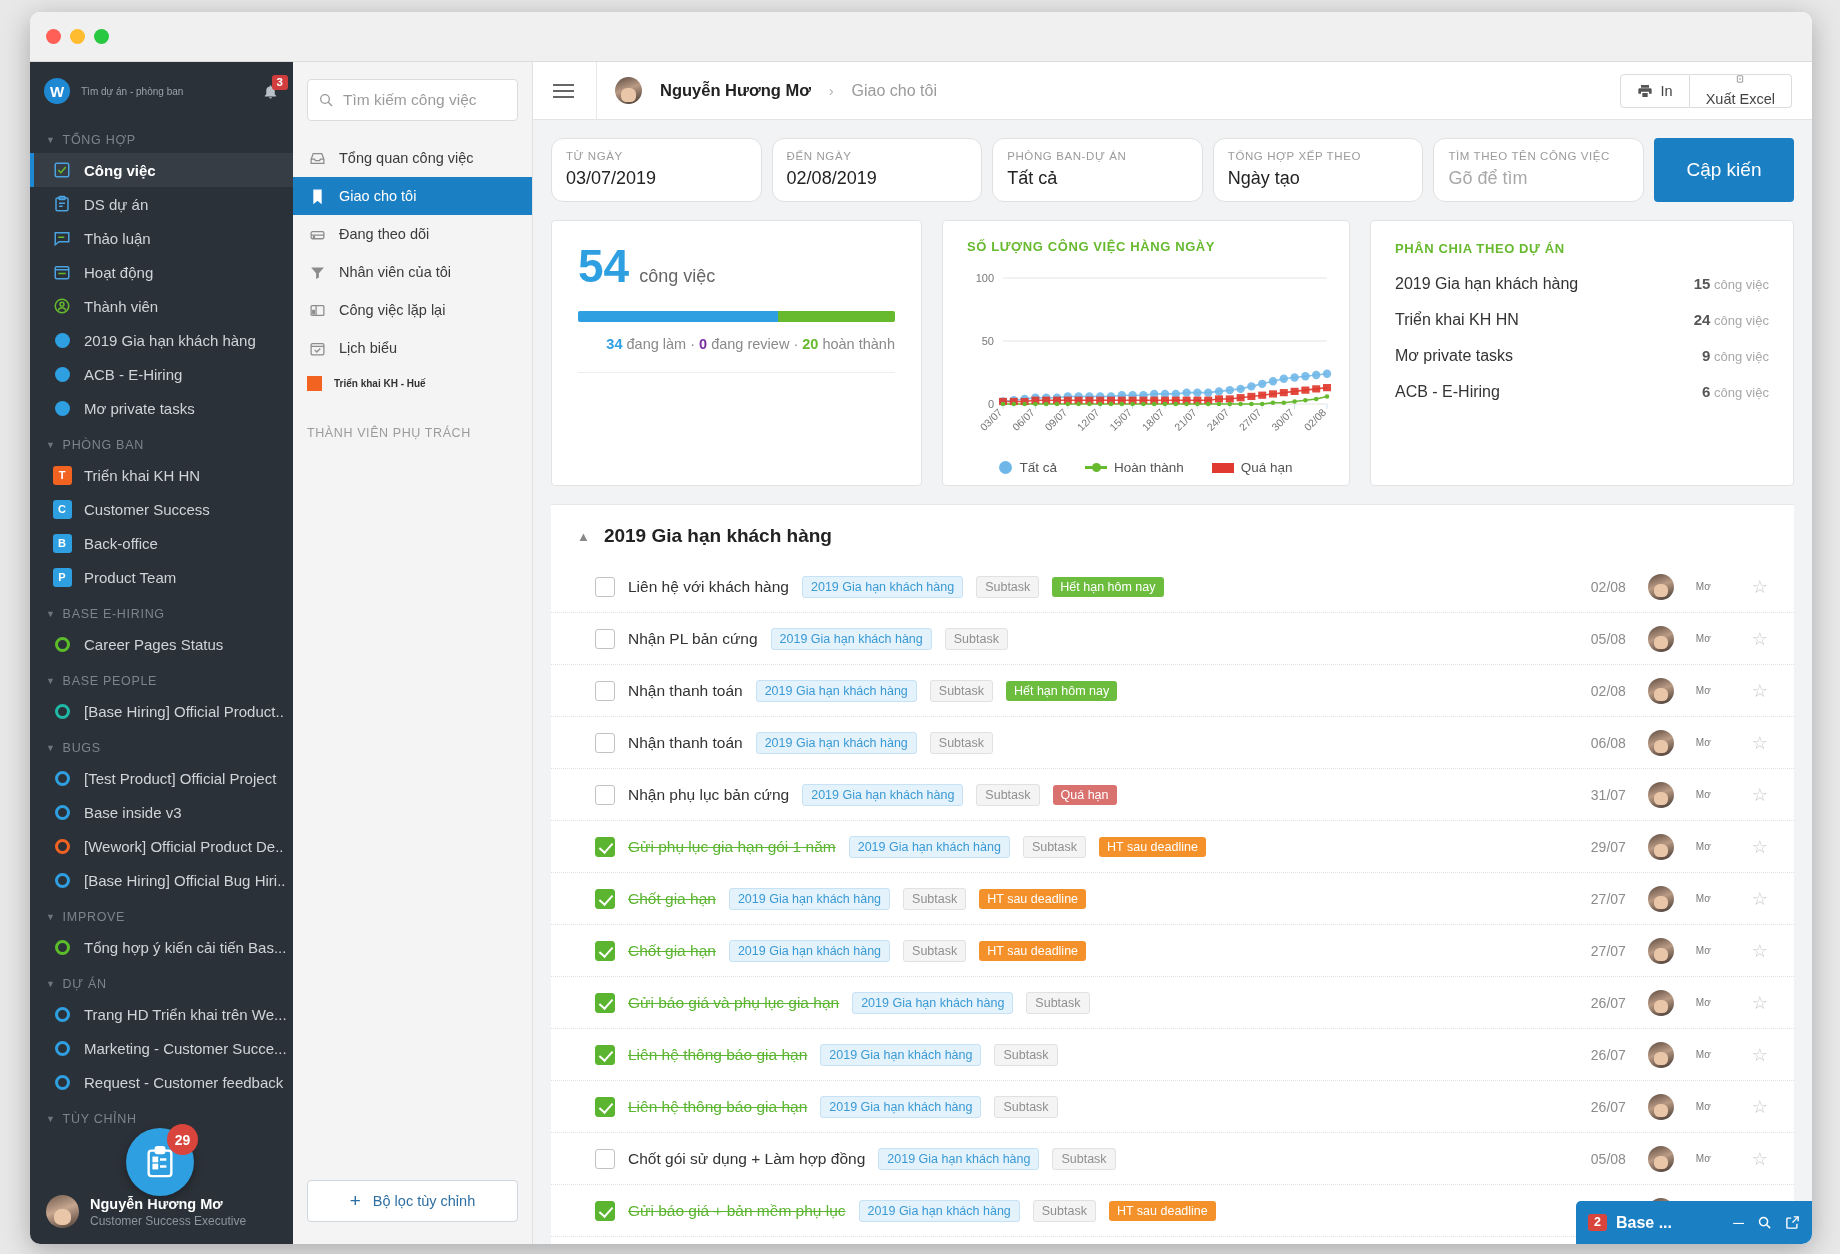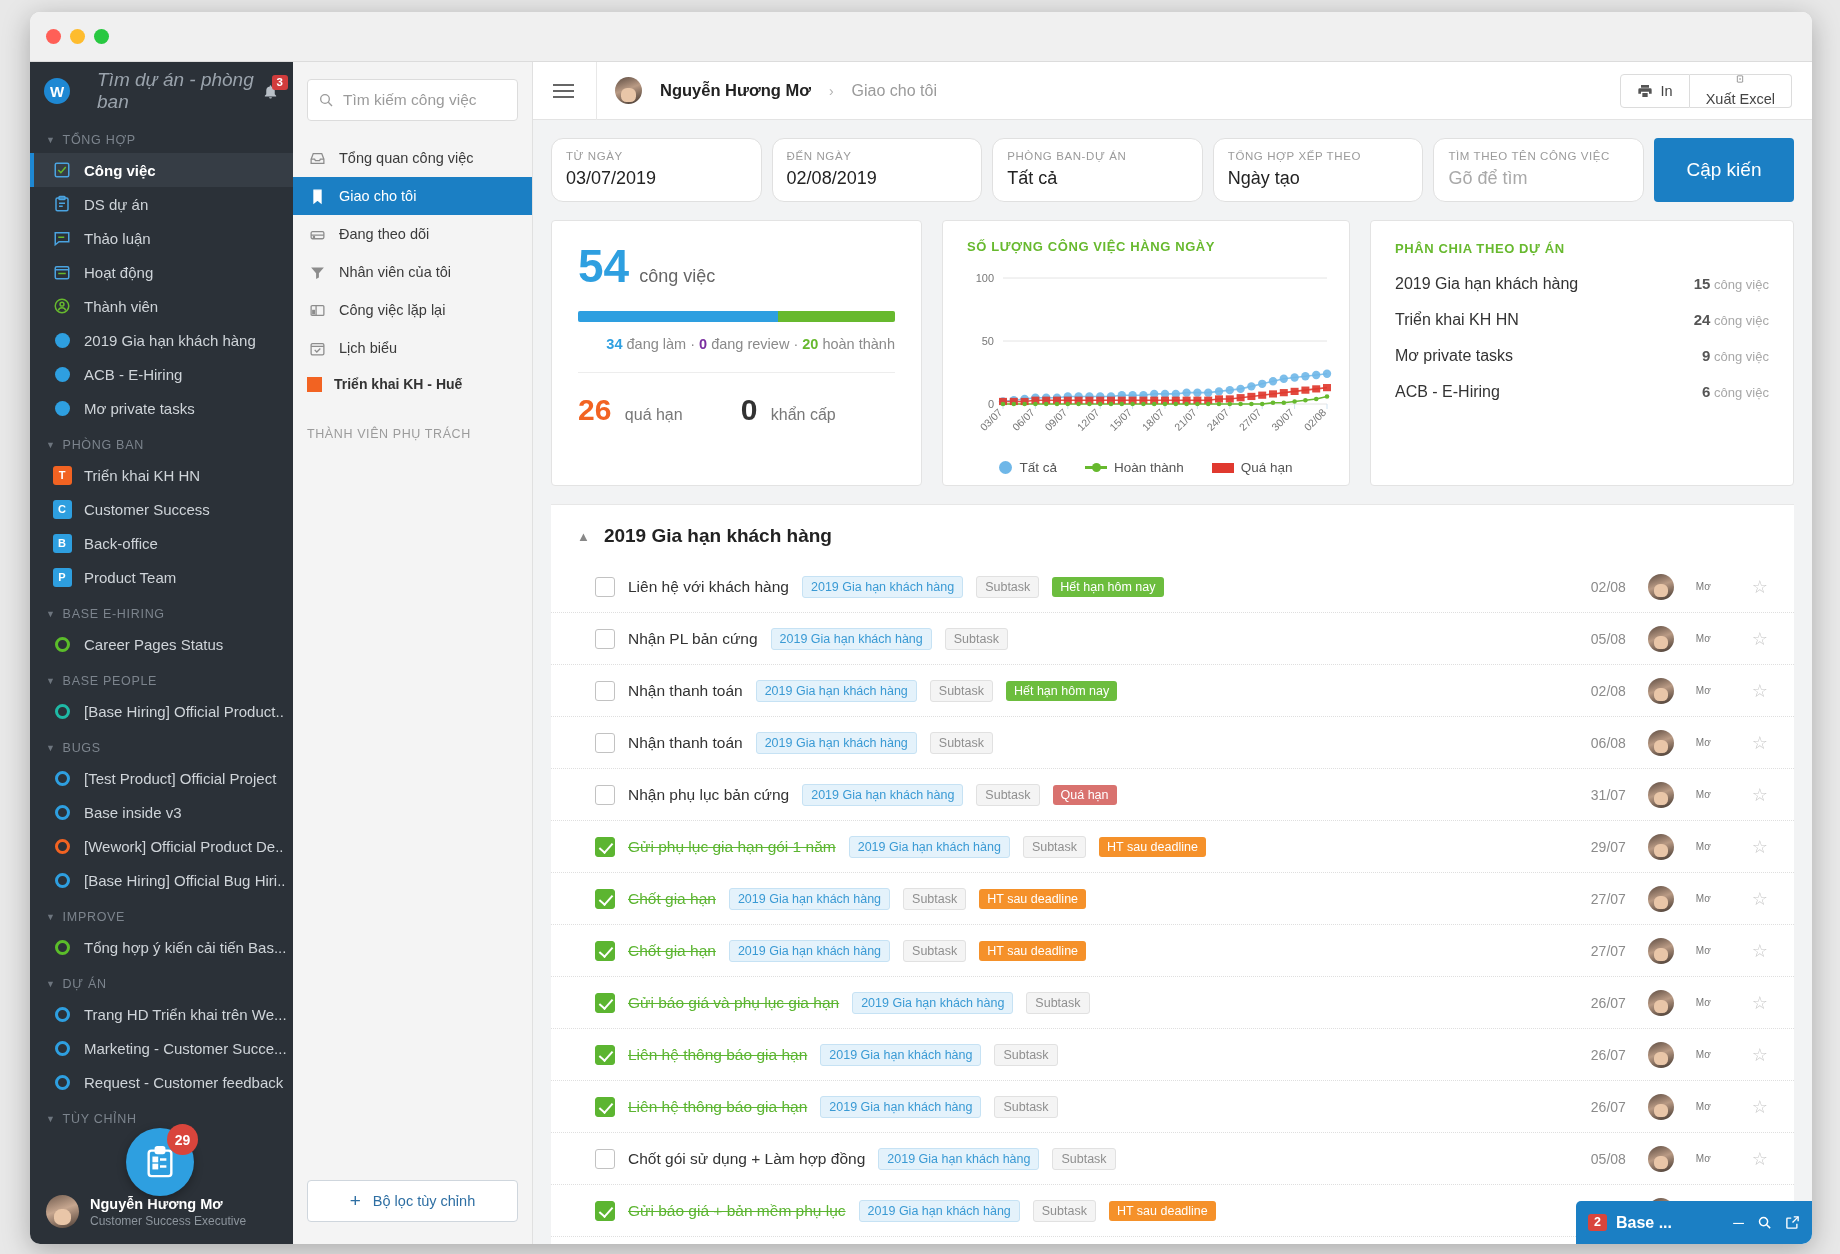--- a/index.html
+++ b/index.html
@@ -50,21 +50,21 @@
   .sb-top {
     height: 58px; display: flex; align-items: center; padding: 0 14px;
     position: relative;
   }
   .sb-logo {
     width: 26px; height: 26px; border-radius: 50%;
     background: #1e88d3; color: #fff; font-size: 15px; font-weight: bold;
     display: flex; align-items: center; justify-content: center;
     flex-shrink: 0;
   }
-  .sb-search { color: #9aa3ac; font-size: 19px; margin-left: 27px; font-style: italic; }
+  .sb-search { color: #9aa3ac; font-size: 10px; margin-left: 11px; }
   .sb-bell { margin-left: auto; color: #b9c0c7; font-size: 18px; position: relative; }
   .sb-badge {
     position: absolute; top: -8px; right: -9px;
     background: #d13c3c; color: #fff; font-size: 11.5px; font-weight: bold;
     border-radius: 3px; padding: 1px 5px 2px;
   }
   .sb-scroll { flex: 1; overflow: hidden; }
   .sb-group {
     color: #7c848d; font-size: 12.5px; letter-spacing: .7px;
     padding: 13px 14px 6px 16px; display: flex; align-items: center; gap: 7px;
@@ -122,21 +122,21 @@
     display: flex; align-items: center; padding: 0 10px; gap: 9px;
   }
   .p2-search span.ph { color: #9b9b9b; font-size: 15.5px; }
   .p2-list { margin-top: 18px; }
   .p2-item {
     display: flex; align-items: center; gap: 12px;
     padding: 9px 14px; font-size: 14.5px; color: #3b3b3b;
   }
   .p2-item.active { background: #1b7fc4; color: #fff; }
   .p2-sub { color: #9b9b9b; font-size: 12.5px; letter-spacing: .6px; padding: 26px 14px 0; }
-  .p2-proj { display:flex; align-items:center; gap:12px; padding: 9px 14px; font-size:14px; color:#333; font-weight:bold;}
+  .p2-proj { display:flex; align-items:center; gap:12px; padding: 9px 14px; font-size:10px; color:#333; font-weight:bold;}
   .orange-sq { width: 15px; height: 15px; background: #f26322; }
   .p2-foot { margin-top: auto; padding: 0 14px 22px; }
   .btn-filter {
     height: 42px; background: #fff; border: 1px solid #cfd6dd; border-radius: 4px;
     display: flex; align-items: center; justify-content: center; gap: 12px;
     color: #2e6fa3; font-size: 14.5px;
   }
   .btn-filter .plus { color: #2e6fa3; font-size: 19px; }
 
   
@@ -639,30 +639,20 @@
             <div class="p-blue" id="bar-blue" style="width: 63%;"></div>
             <div class="p-green" id="bar-green" style="width: 37%;"></div>
           </div>
           <div class="stat-line">
             <b class="b-blue">34</b>
             <span>đang làm</span> ·
             <b class="b-purple">0</b>
             <span>đang review</span> ·
             <b class="b-green">20</b>
             <span>hoàn thành</span>
-          </div>
-          <div class="stat-bot">
-            <div>
-              <span class="num-orange">26</span>
-              <span class="num-lab">quá hạn</span>
-            </div>
-            <div>
-              <span class="num-dark">0</span>
-              <span class="num-lab">khẩn cấp</span>
-            </div>
           </div>
         </div>
 
         <div class="card card-b">
           <div class="card-title" style="padding-left:10px">SỐ LƯỢNG CÔNG VIỆC HÀNG NGÀY</div>
           <div class="chartbox">
             <svg id="chart-svg" width="378" height="196" viewBox="0 0 378 196">
                 <line x1="46" y1="136" x2="370" y2="136" stroke="#e4e4e4" stroke-width="1"></line>
                 <text x="37" y="140" font-size="11" fill="#777" text-anchor="end" font-family="Liberation Sans">0</text>
                 <line x1="46" y1="73" x2="370" y2="73" stroke="#e4e4e4" stroke-width="1"></line>

